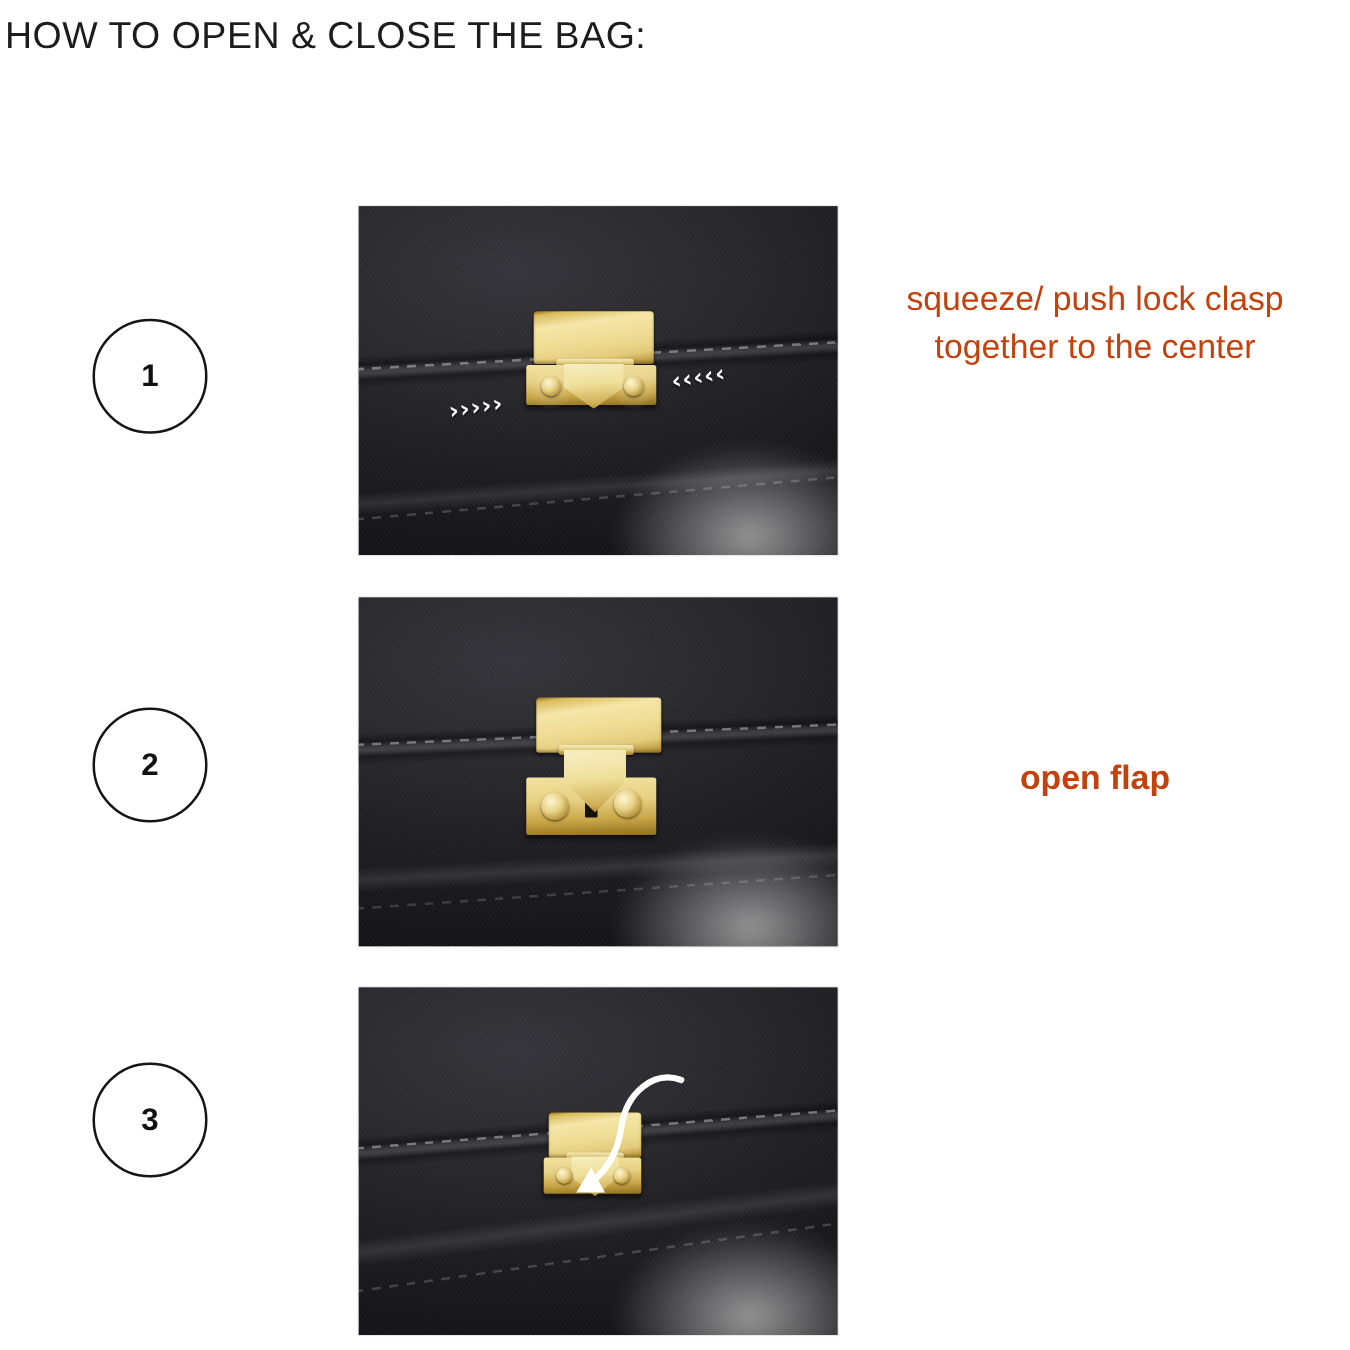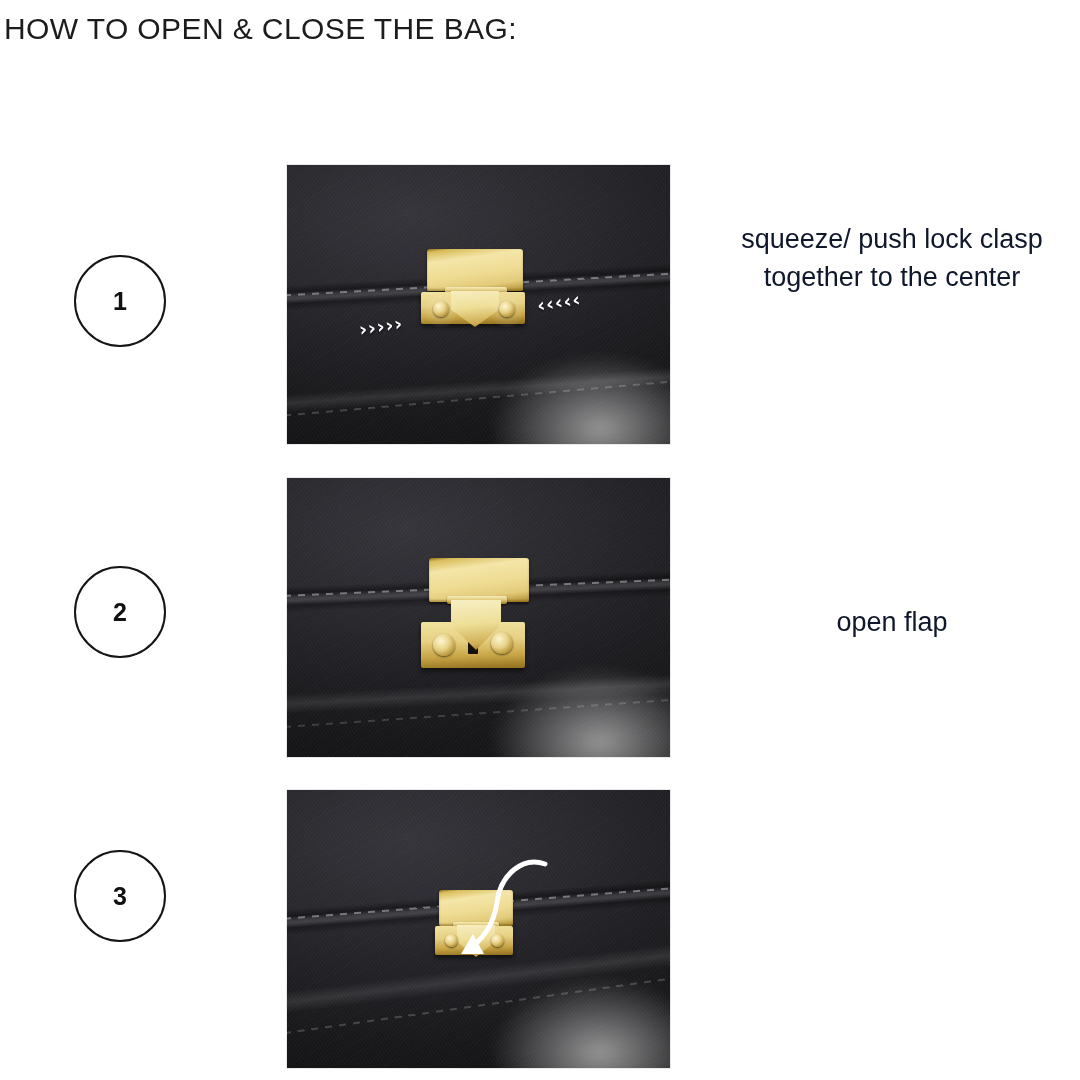--- a/index.html
+++ b/index.html
@@ -182,30 +182,30 @@
     white-space: nowrap;
     font-family: "DejaVu Sans", sans-serif;
   }
 
   
   .curve-arrow { position: absolute; }
 
   
   .step-caption {
     position: absolute;
-    left: 724px;
+    left: 708px;
     width: 336px;
     text-align: center;
     font-size: 27px;
     font-weight: 300;
     line-height: 1.42;
-    color: #0f172a;
+    color: #c2410c;
   }
   .r1 .step-caption { top: 55px; }
-  .r2 .step-caption { top: 125px; }
+  .r2 .step-caption { top: 125px; font-weight: bold; }
   .r3 .step-caption { top: 105px; }
 </style>
 </head>
 <body>
 
 <div class="page-title">HOW TO OPEN &amp; CLOSE THE BAG:</div>
 
 <div class="step-row r1">
 
   <div class="step-number">

